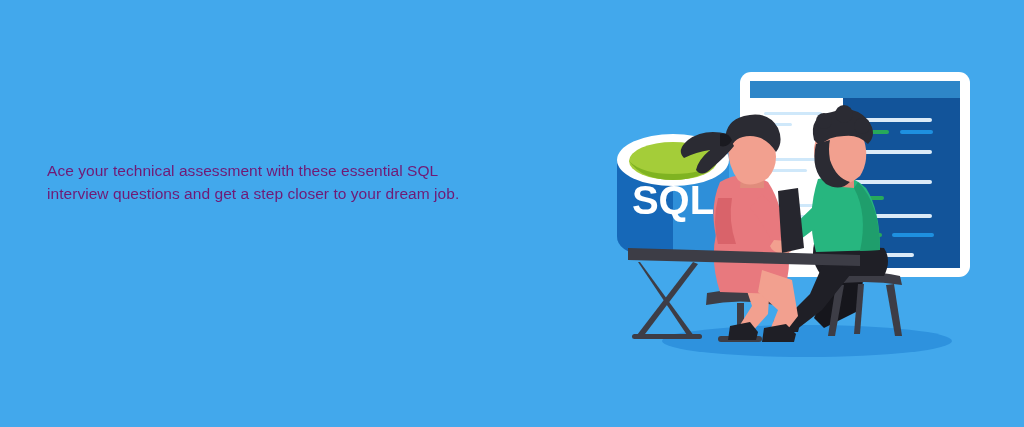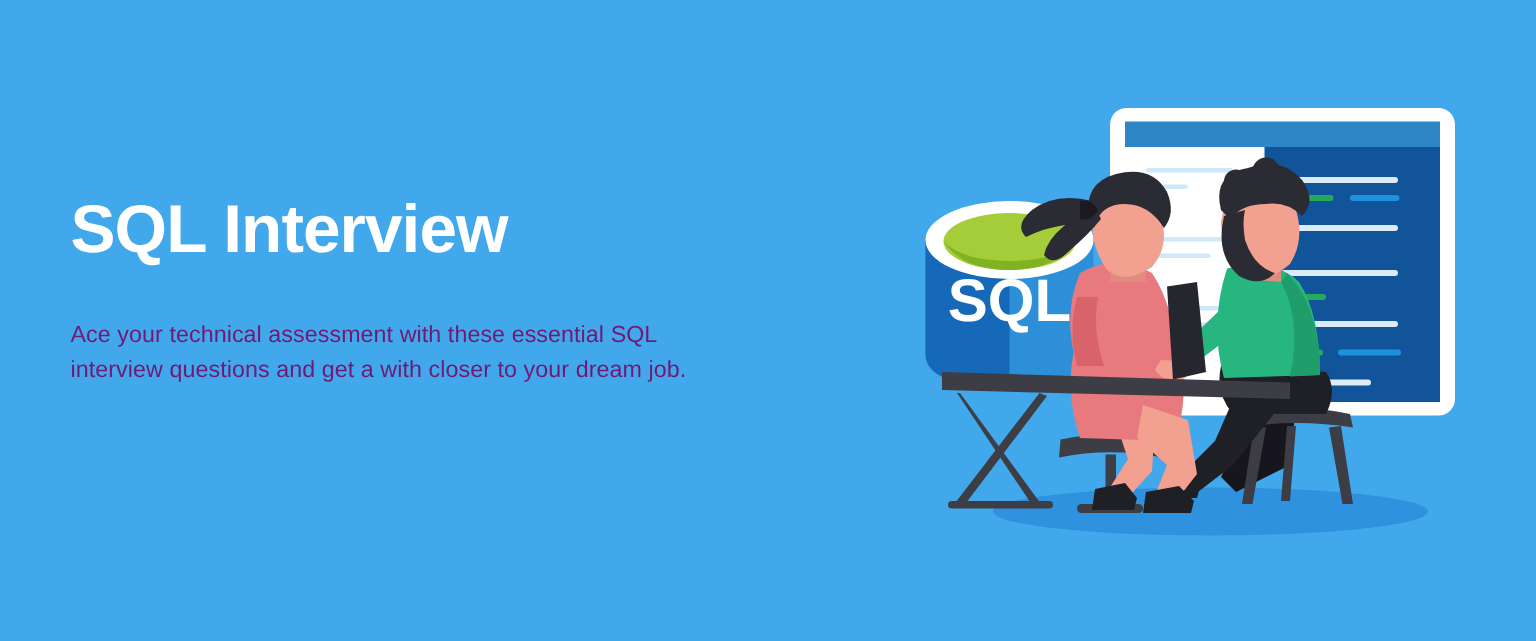--- a/index.html
+++ b/index.html
@@ -35,25 +35,24 @@
   }
   .art svg{display:block;width:400px;height:330px;}
 </style>
 </head>
 <body>
 
 <div class="banner">
 
   <div class="copy">
     <h1 class="headline">
-      <span class="ln">SQL Interview</span>
     </h1>
     <p class="subcopy">
       <span class="ln">Ace your technical assessment with these essential SQL</span>
-      <span class="ln">interview questions and get a with closer to your dream job.</span>
+      <span class="ln">interview questions and get a step closer to your dream job.</span>
     </p>
   </div>
 
   <div class="art">
     <svg viewBox="0 0 400 330" xmlns="http://www.w3.org/2000/svg">
 
       <ellipse cx="215" cy="293" rx="145" ry="16" fill="#2e92de"></ellipse>
 
       <g>
         <rect x="148" y="24" width="230" height="205" rx="11" ry="11" fill="#ffffff"></rect>

